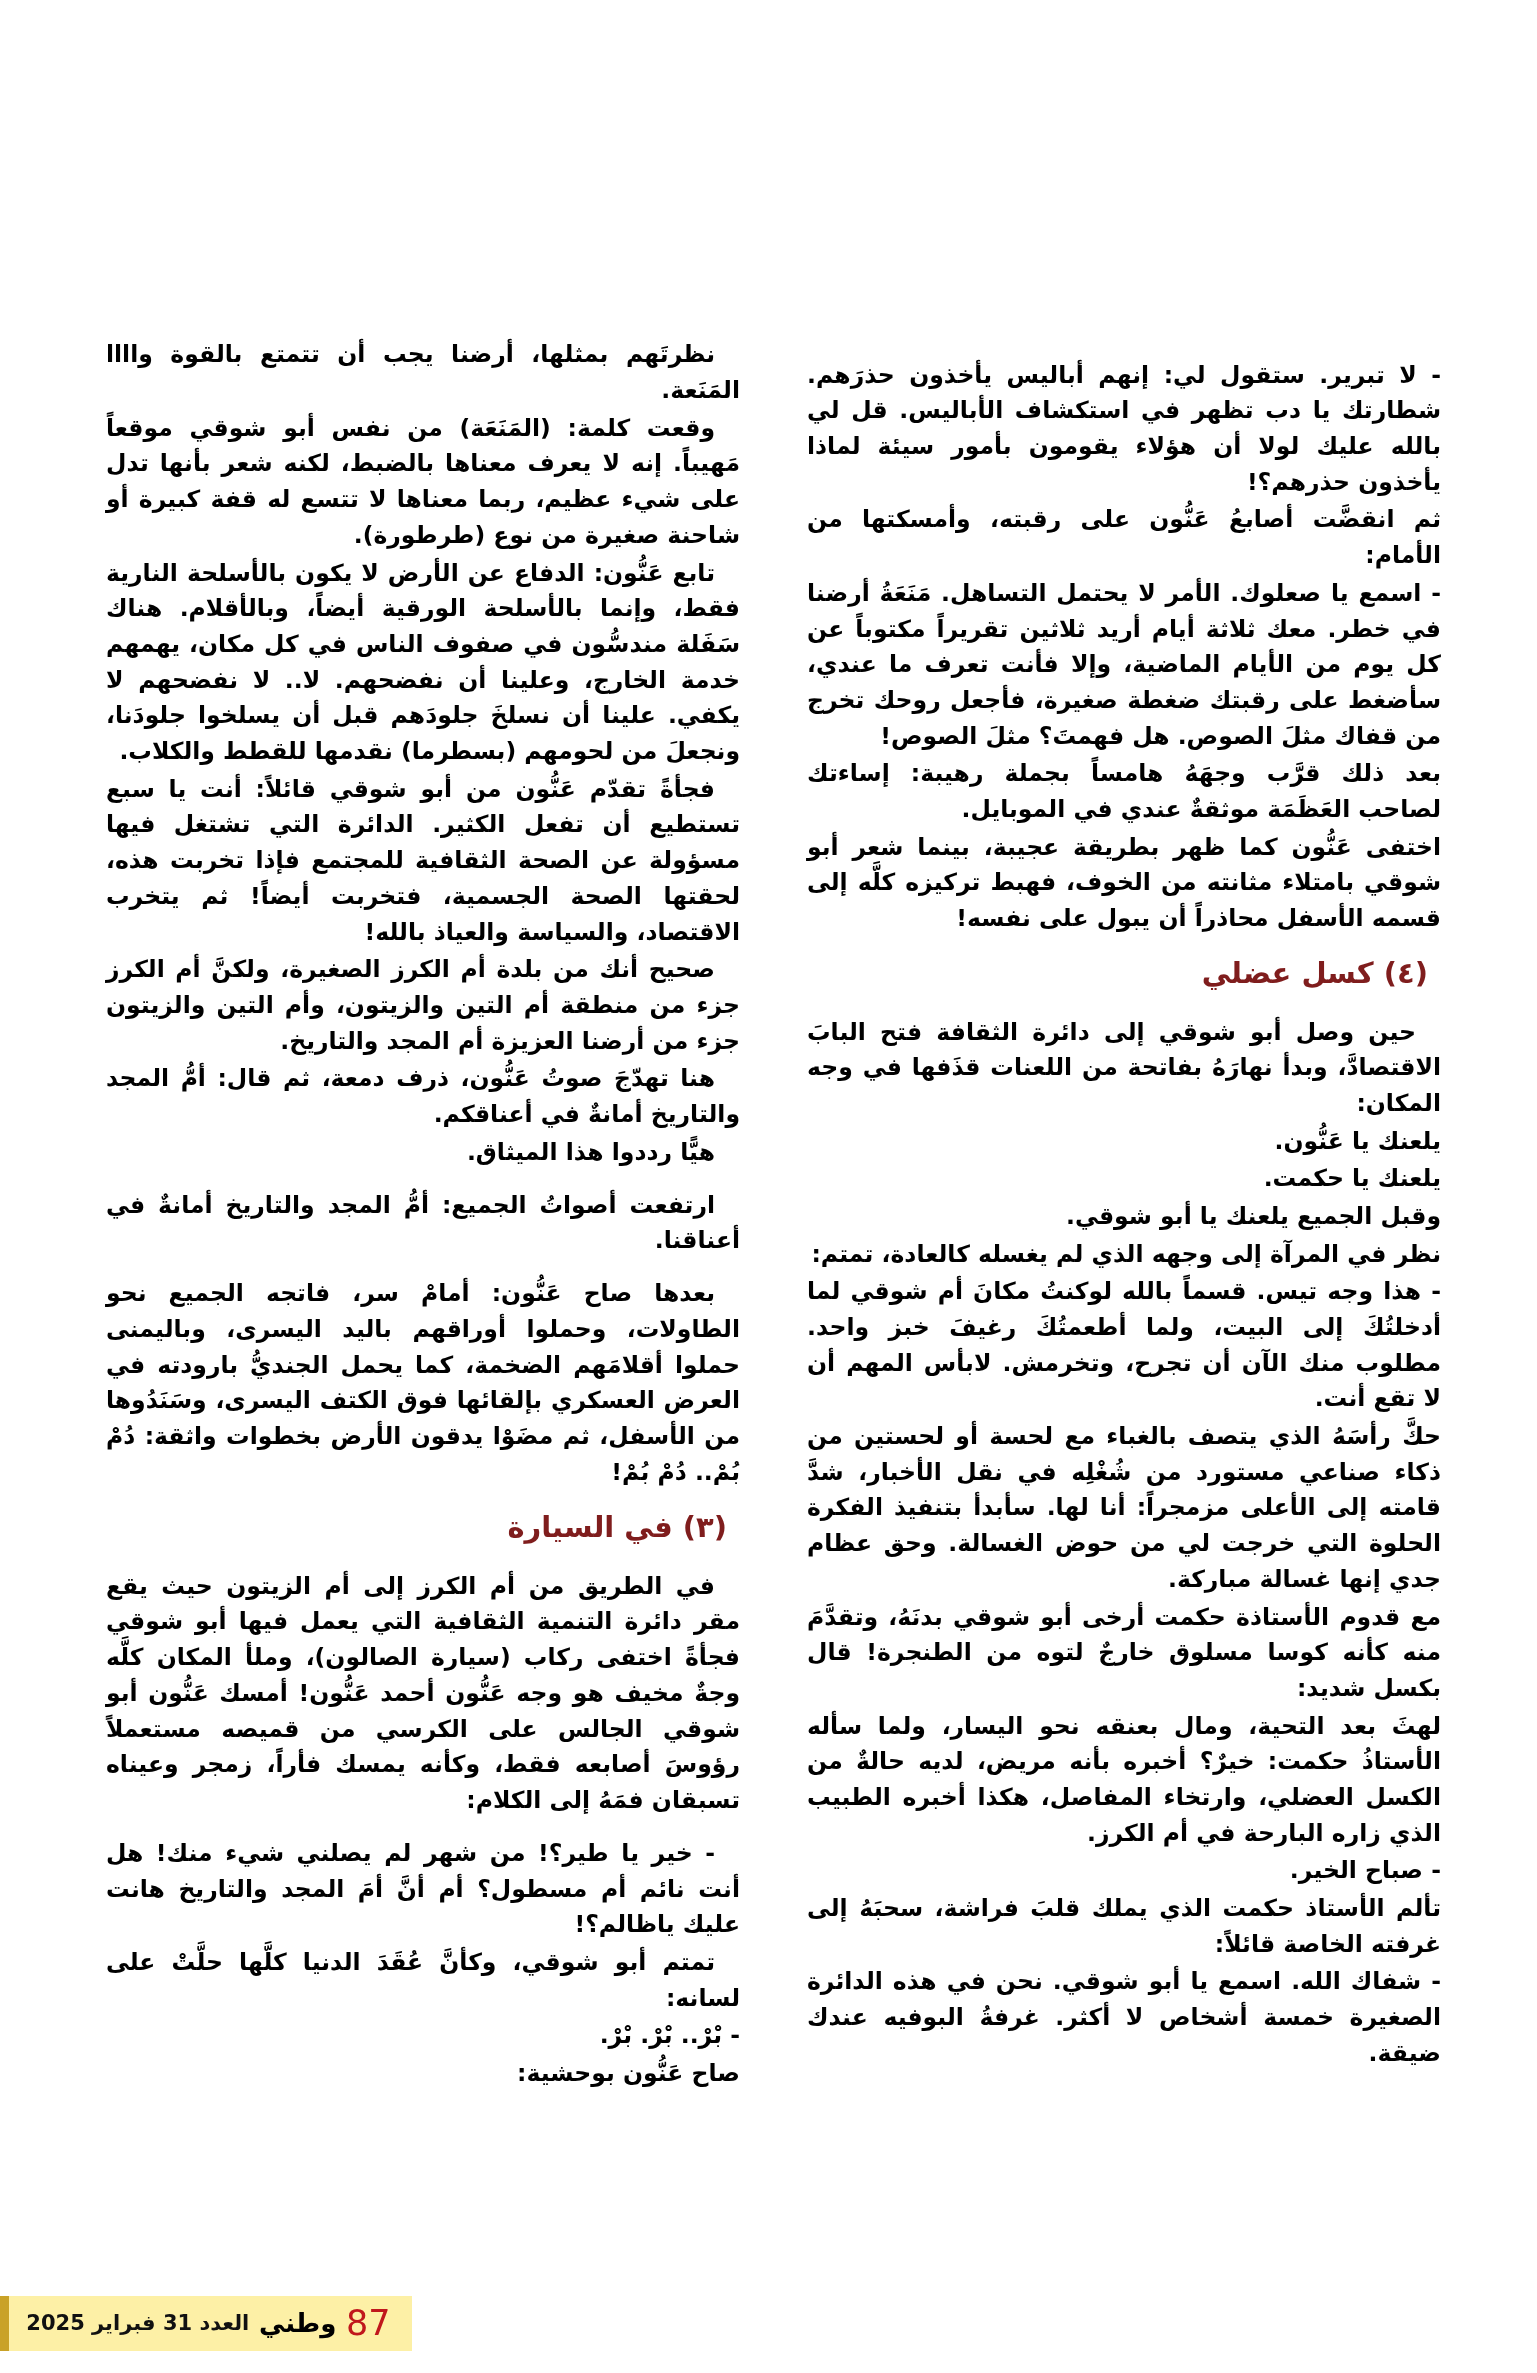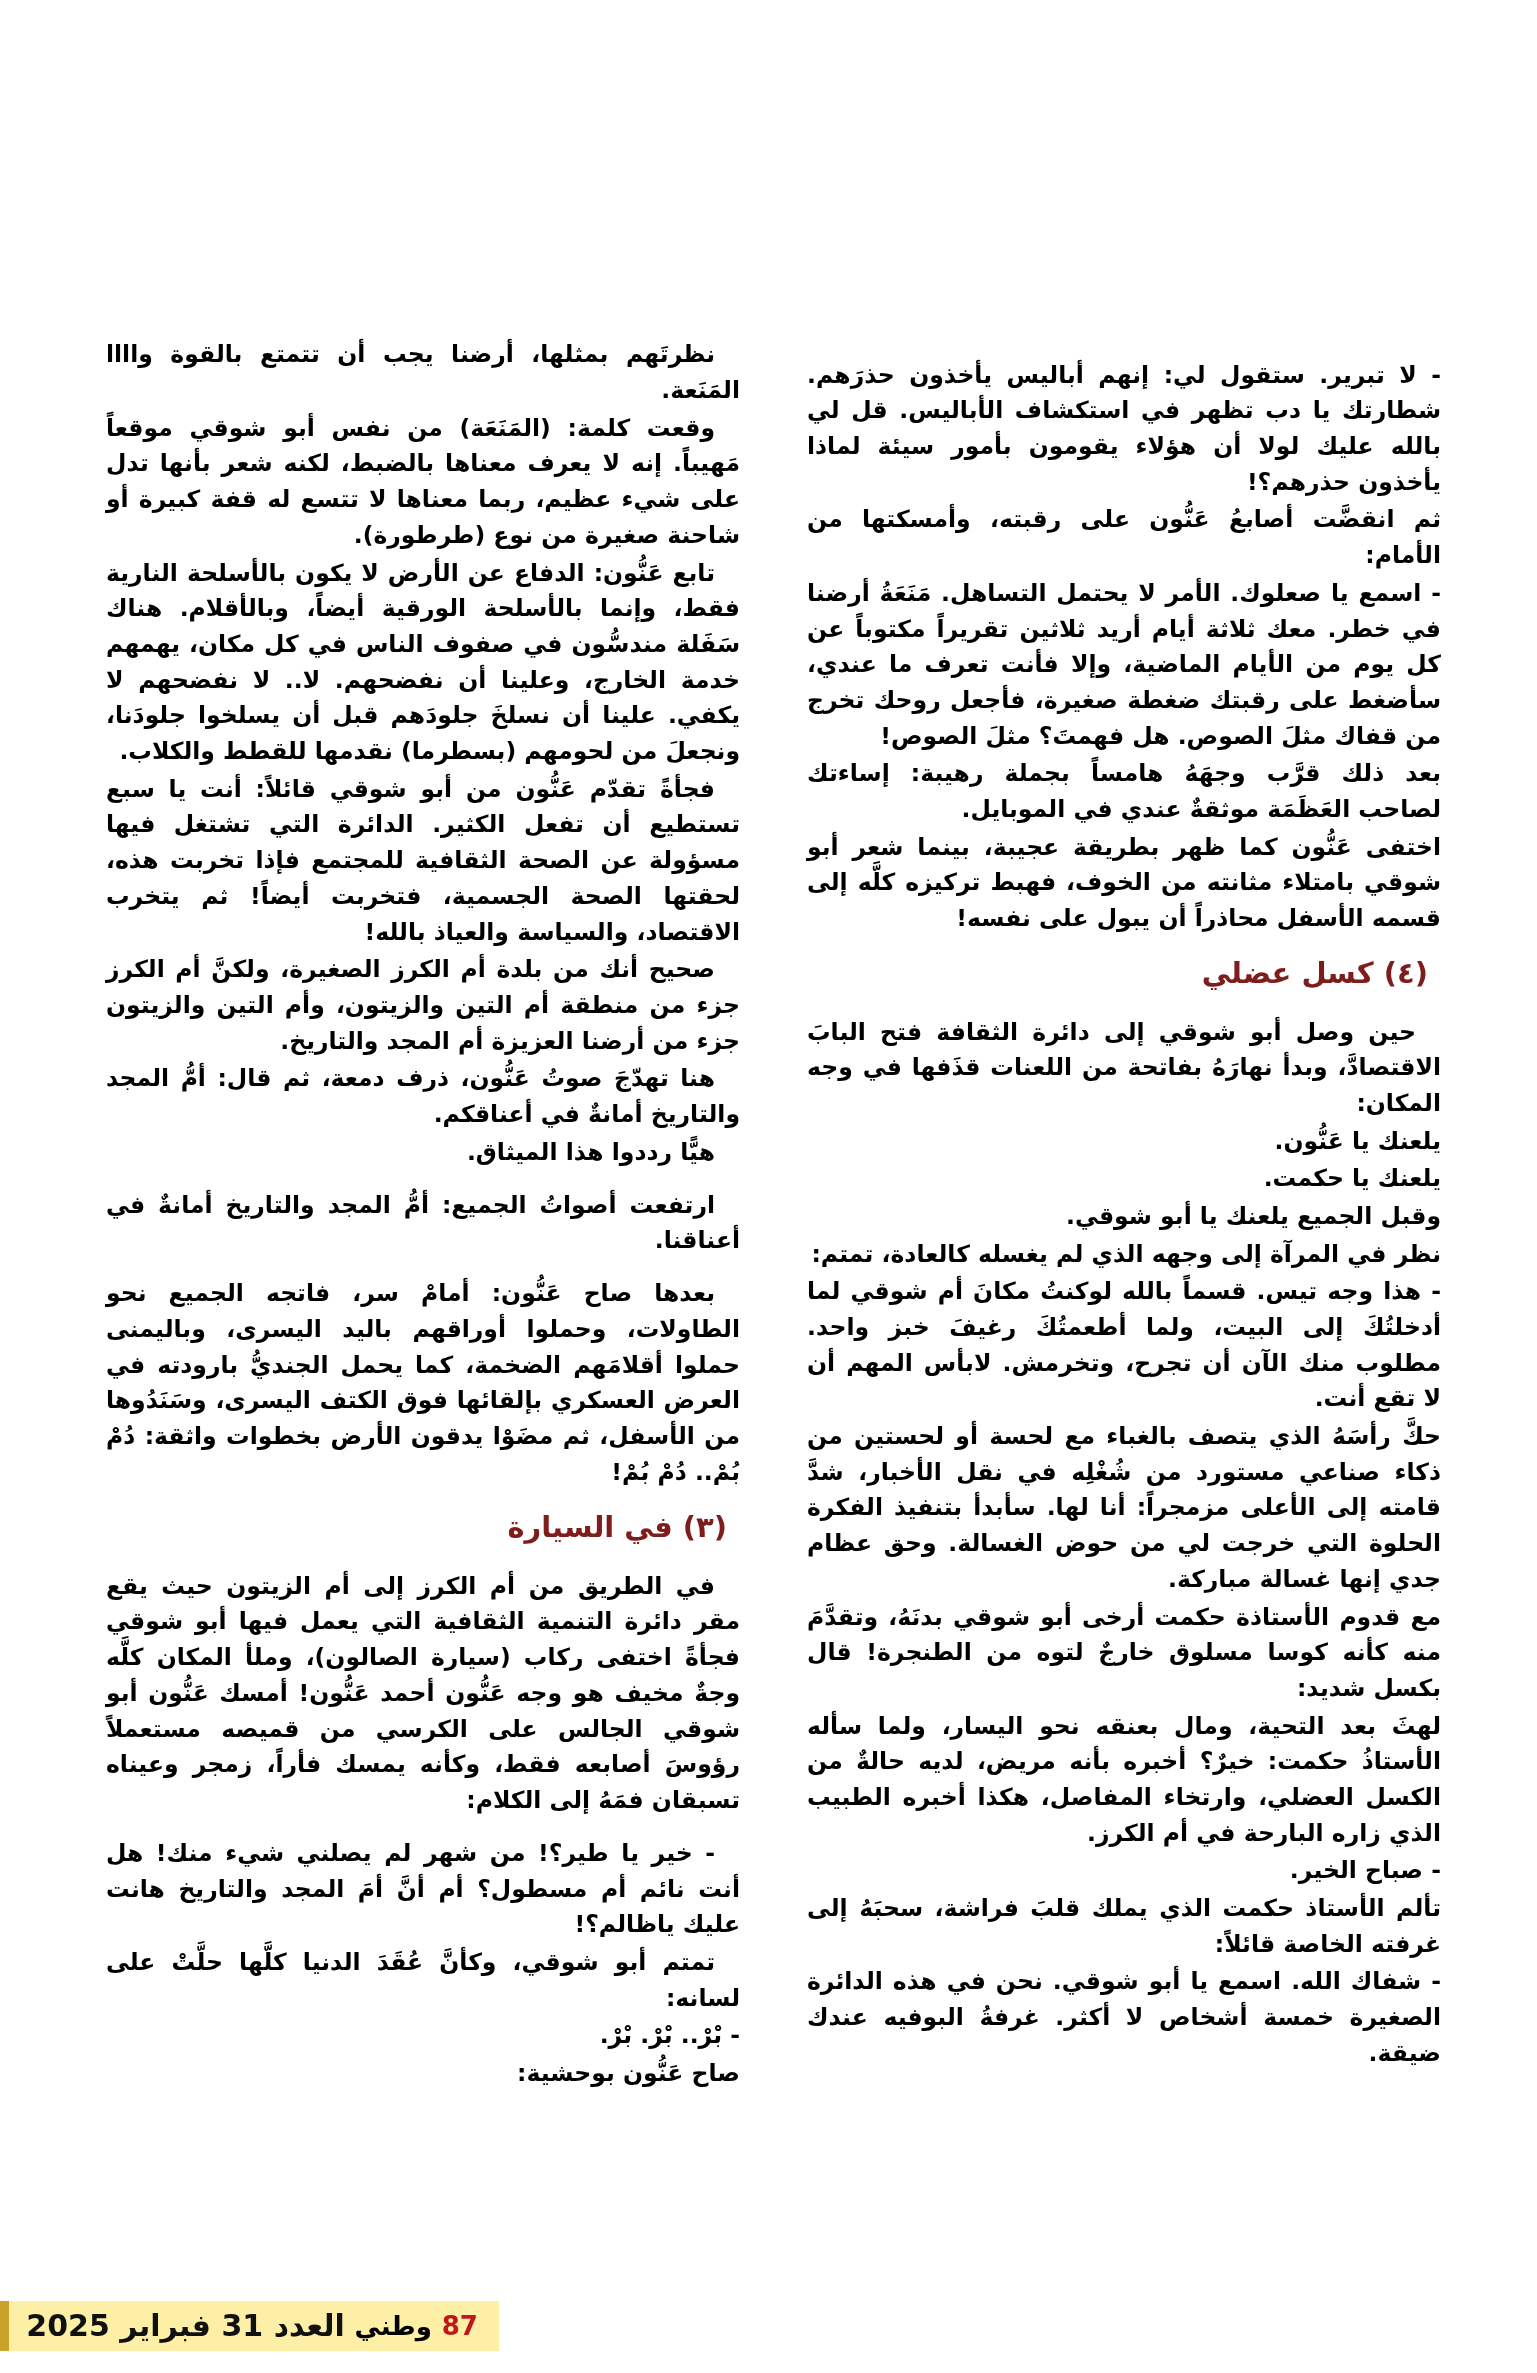--- a/index.html
+++ b/index.html
@@ -73,31 +73,31 @@
     display: flex;
     flex-direction: row;
     align-items: center;
     gap: 9.6px;
     font-weight: bold;
     font-size: 23px;
     border-left: 9.6px solid #c9a227;
   }
   .footer-badge .pagenum {
     color: #c0171c;
-    font-size: 26px;
-    font-weight: bold;
+    font-size: 35px;
+    font-weight: normal;
   }
   .footer-badge .brand {
     color: #000000;
     font-size: 26px;
     font-weight: bold;
   }
   .footer-badge .issue {
     color: #111111;
-    font-size: 30px;
+    font-size: 21px;
     font-weight: bold;
   }
 </style>
 </head>
 <body>
 
 <div class="page">
   <div class="columns">
 
     <div class="col">

